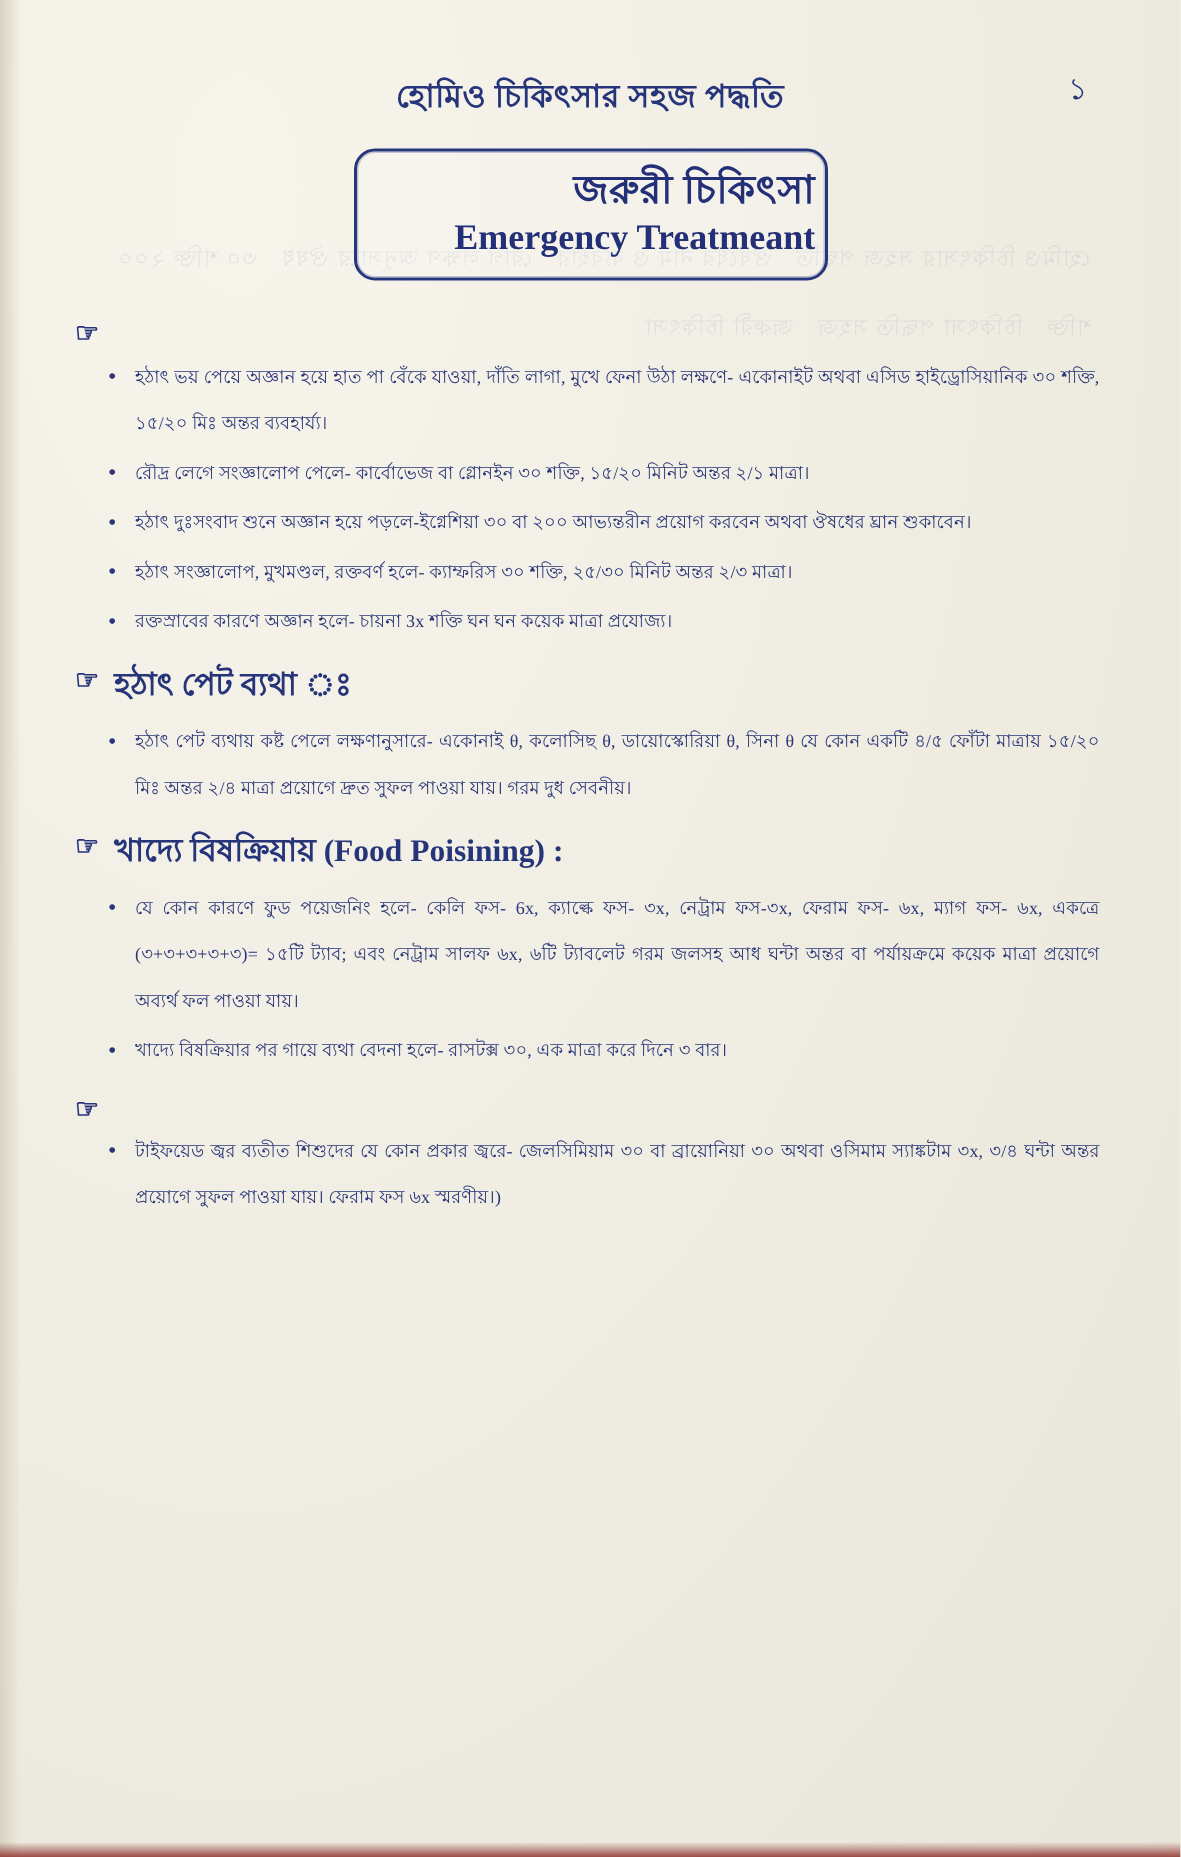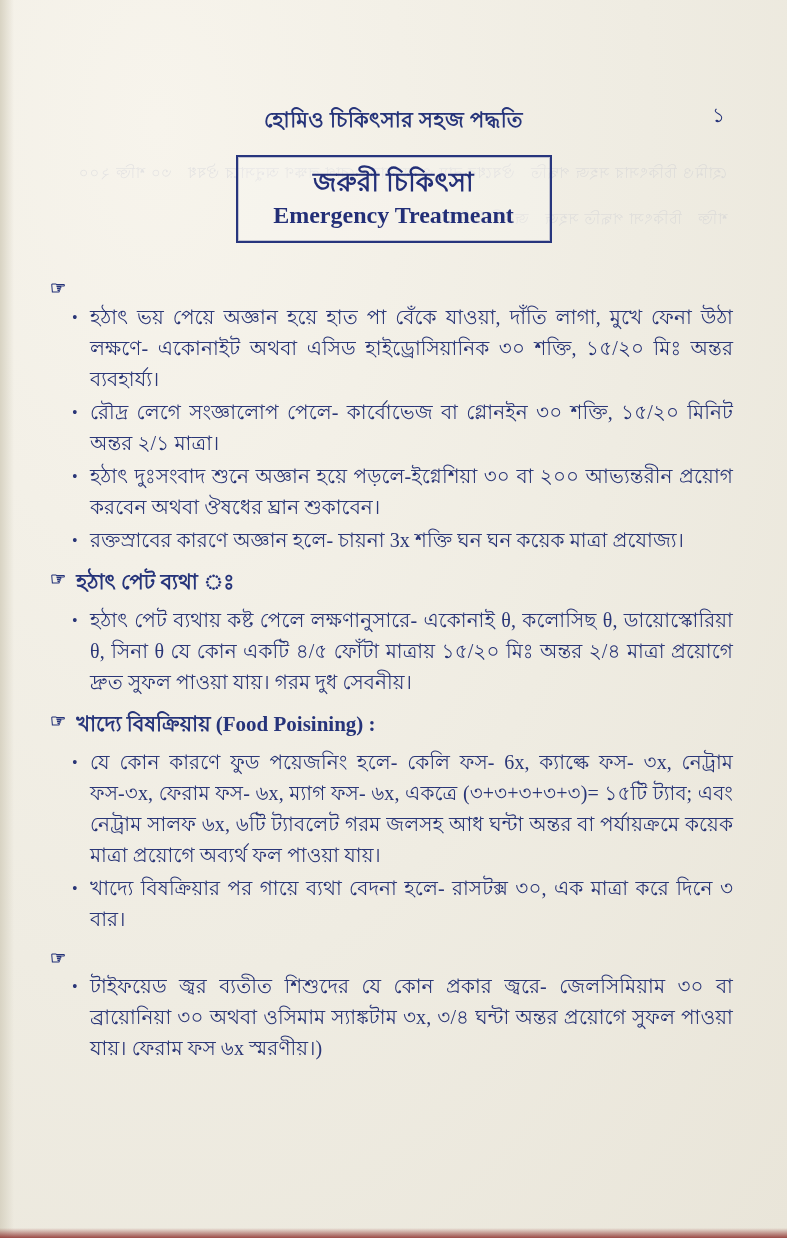--- a/index.html
+++ b/index.html
@@ -47,21 +47,21 @@
   }
   .edge-bottom {
     position: absolute;
     left: 0; right: 0; bottom: 0;
     height: 10px;
     background: linear-gradient(180deg, rgba(150,40,40,0) 0%, #8d2f2c 100%);
     opacity: 0.85;
   }
   .content {
     position: relative;
-    padding: 104px 44px 0 44px;
+    padding: 48px 44px 0 44px;
     box-sizing: border-box;
     z-index: 2;
   }
   .runhead {
     display: flex;
     align-items: baseline;
     justify-content: center;
     position: relative;
     margin-bottom: 16px;
   }
@@ -72,26 +72,26 @@
     color: #26347a;
   }
   .runhead-page {
     position: absolute;
     right: 18px;
     top: -4px;
     font-size: 20px;
     color: #26347a;
   }
   .titlebox {
-    margin: 8px auto 32px auto;
+    margin: 8px auto 22px auto;
     width: 300px;
     border: 2px solid #27357d;
-    border-radius: 0;
+    border-radius: 14px;
     padding: 10px 6px 12px 6px;
-    text-align: center;
+    text-align: right;
     background: rgba(255,255,255,0.18);
     box-shadow: 0 0 0 1px rgba(39,53,125,0.25) inset;
   }
   .titlebox .bn {
     font-size: 26px;
     font-weight: bold;
     letter-spacing: 0.5px;
     color: #232f77;
     line-height: 1.2;
   }
@@ -119,21 +119,21 @@
     line-height: 1.25;
     transform: translateY(2px);
   }
   ul.items {
     list-style: none;
     margin: 0;
     padding: 0 10px 0 46px;
   }
   ul.items > li {
     position: relative;
-    font-size: 20px;
+    font-size: 12px;
     line-height: 31px;
     text-align: justify;
     margin-bottom: 2px;
     color: #2a3677;
     letter-spacing: 0.1px;
   }
   ul.items > li::before {
     content: "•";
     position: absolute;
     left: -18px;
@@ -163,20 +163,21 @@
     </div>
 
     <div class="section">
       <div class="section-head">
         <span class="hand">☞</span>
       </div>
       <ul class="items">
         <li>হঠাৎ ভয় পেয়ে অজ্ঞান হয়ে হাত পা বেঁকে যাওয়া, দাঁতি লাগা, মুখে ফেনা উঠা লক্ষণে- একোনাইট অথবা এসিড হাইড্রোসিয়ানিক ৩০ শক্তি, ১৫/২০ মিঃ অন্তর ব্যবহার্য্য।</li>
         <li>রৌদ্র লেগে সংজ্ঞালোপ পেলে- কার্বোভেজ বা গ্লোনইন ৩০ শক্তি, ১৫/২০ মিনিট অন্তর ২/১ মাত্রা।</li>
         <li>হঠাৎ দুঃসংবাদ শুনে অজ্ঞান হয়ে পড়লে-ইগ্নেশিয়া ৩০ বা ২০০ আভ্যন্তরীন প্রয়োগ করবেন অথবা ঔষধের ঘ্রান শুকাবেন।</li>
+        <li>হঠাৎ সংজ্ঞালোপ, মুখমণ্ডল, রক্তবর্ণ হলে- ক্যাম্ফরিস ৩০ শক্তি, ২৫/৩০ মিনিট অন্তর ২/৩ মাত্রা।</li>
         <li>রক্তস্রাবের কারণে অজ্ঞান হলে- চায়না 3x  শক্তি ঘন ঘন কয়েক মাত্রা প্রযোজ্য।</li>
       </ul>
     </div>
 
     <div class="section">
       <div class="section-head">
         <span class="hand">☞</span>
         <span>হঠাৎ পেট ব্যথা ঃ</span>
       </div>
       <ul class="items">

